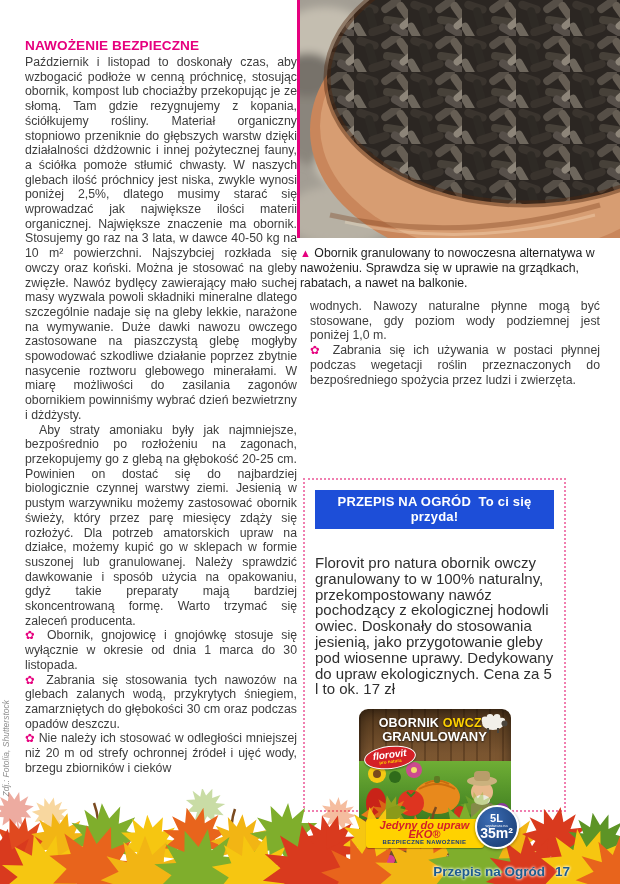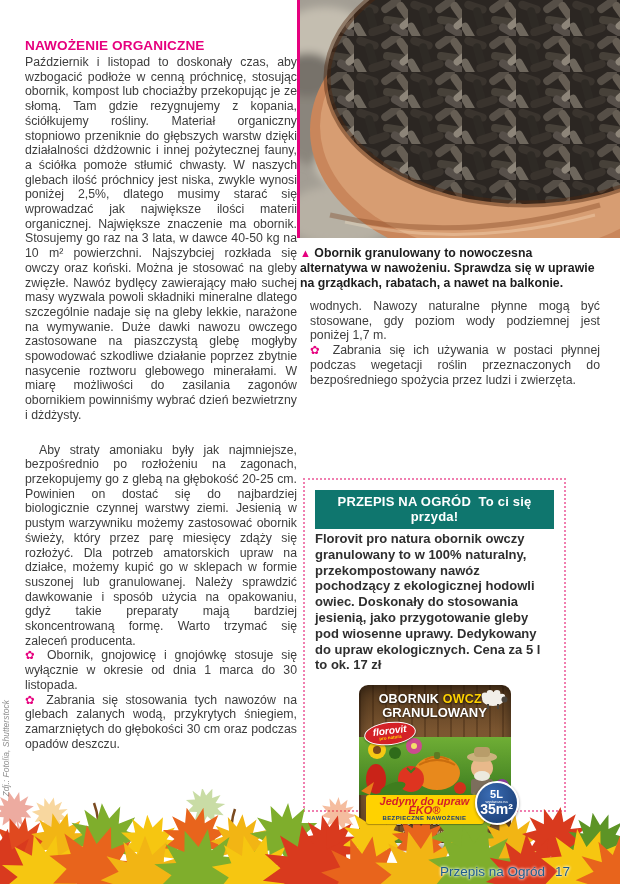--- a/index.html
+++ b/index.html
@@ -5,35 +5,35 @@
   html,body{margin:0;padding:0;background:#ffffff;}
   .page{position:relative;width:620px;height:884px;background:#fff;overflow:hidden;
         font-family:"Liberation Sans",sans-serif;}
   p{margin:0;}
   .body-text{font-size:12.3px;line-height:14.7px;color:#3d3d3d;text-align:justify;}
   .col-left{position:absolute;left:25px;top:38px;width:272px;}
   .col-right{position:absolute;left:310px;top:299px;width:290px;}
   h2.mag{font-size:13.6px;font-weight:bold;color:#e6007e;margin:0 0 2px;letter-spacing:.1px;
          font-family:"Liberation Sans",sans-serif;}
   h2.mag.second{margin:1px 0 1px;}
-  p.indent{text-indent:14px;margin-top:20px;}
+  p.indent{text-indent:14px;}
   .flower{color:#e6007e;font-size:11.5px;}
   
   .photo{position:absolute;left:297px;top:0;width:323px;height:238px;
          border-left:3px solid #e6007e;box-sizing:border-box;}
   .photo svg{display:block;}
   .caption{position:absolute;left:300px;top:246px;width:302px;
-           font-size:12.3px;line-height:15px;font-weight:bold;color:#1d1d1d;}
+           font-size:12.3px;line-height:15px;font-weight:normal;color:#1d1d1d;}
   .caption .tri{color:#e6007e;font-size:11px;}
   
   .recipe-box{position:absolute;left:303px;top:478px;width:263px;height:334px;
               border:2px dotted #f07fb0;box-sizing:border-box;padding:10px 10px 0;}
-  .recipe-header{background:#0f766e;color:#fff;font-weight:bold;font-size:13px;
+  .recipe-header{background:#1d4ed8;color:#fff;font-weight:bold;font-size:13px;
                  text-align:center;padding:4px 2px 5px;letter-spacing:.2px;}
-  .recipe-body{margin-top:2px;font-size:13px;line-height:15.8px;font-weight:bold;color:#2f2f2f;}
+  .recipe-body{margin-top:26px;font-size:15px;line-height:15.8px;font-weight:normal;color:#2f2f2f;}
   
   .product{position:relative;width:170px;height:174px;margin:10px auto 0;}
   .sack{position:absolute;left:9px;top:2px;width:152px;height:158px;border-radius:9px;overflow:hidden;
         background:
           repeating-linear-gradient(90deg, rgba(40,20,5,.28) 0 2px, rgba(255,255,255,0) 2px 13px),
           linear-gradient(180deg,#4f351b 0%,#7a5530 28%,#8a6134 60%,#6b4a28 100%);
         box-shadow:inset 0 0 14px rgba(0,0,0,.55);}
   .p-title{position:relative;text-align:center;margin-top:6px;font-weight:bold;
            text-shadow:0 1px 2px rgba(0,0,0,.7);line-height:13px;}
   .p-title .l1{font-size:12.5px;color:#fff;letter-spacing:.2px;}
@@ -59,21 +59,21 @@
   .badge .b1{font-size:11px;font-weight:bold;line-height:12px;margin-top:5px;}
   .badge .b2{font-size:3.8px;line-height:4px;}
   .badge .b3{font-size:14px;font-weight:bold;line-height:11px;}
   .bottom-flowers{position:absolute;left:0;bottom:0;}
   .sack-shadow{position:absolute;left:2px;top:158px;width:166px;height:13px;
                background:radial-gradient(ellipse at center,rgba(0,0,0,.35) 0%,rgba(0,0,0,0) 70%);}
   
   .credit{position:absolute;left:1px;top:700px;writing-mode:vertical-rl;transform:rotate(180deg);
           font-size:8.5px;font-style:italic;color:#8f8f8f;}
   .leaves{position:absolute;left:0;bottom:0;pointer-events:none;}
-  .footer{position:absolute;right:50px;bottom:5px;font-size:13.5px;font-weight:normal;color:#1d5c8e;
+  .footer{position:absolute;right:50px;bottom:5px;font-size:13.5px;font-weight:bold;color:#1d5c8e;
           z-index:5;text-shadow:0 0 3px #fff,0 0 3px #fff;}
   .footer .pg{margin-left:10px;}
 </style>
 </head>
 <body>
 
 <div class="page">
 
   <div class="photo">
     <svg width="320" height="238" viewBox="0 0 320 238">
@@ -112,29 +112,30 @@
         <ellipse cx="225" cy="78" rx="198" ry="126" fill="none" stroke="rgba(80,40,15,.45)" stroke-width="7"></ellipse>
       </g>
       <path d="M30,215 Q160,245 300,205" stroke="rgba(120,60,25,.35)" stroke-width="5" fill="none"></path>
       <path d="M45,222 Q165,250 295,215" stroke="rgba(255,235,205,.3)" stroke-width="3" fill="none"></path>
     </svg>
   </div>
 
   <div class="caption"><span class="tri">▲</span> <span>Obornik granulowany to nowoczesna alternatywa w nawożeniu. Sprawdza się w uprawie na grządkach, rabatach, a nawet na balkonie.</span></div>
 
   <div class="col-left">
-    <h2 class="mag">NAWOŻENIE ORGANICZNE</h2>
+    <h2 class="mag">NAWOŻENIE BEZPIECZNE</h2>
     <p class="body-text">Październik i listopad to doskonały czas, aby wzbogacić podłoże w cenną próchnicę, stosując obornik, kompost lub chociażby przekopując je ze słomą. Tam gdzie rezygnujemy z kopania, ściółkujemy rośliny. Materiał organiczny stopniowo przeniknie do głębszych warstw dzięki działalności dżdżownic i innej pożytecznej fauny, a ściółka pomoże stłumić chwasty. W naszych glebach ilość próchnicy jest niska, zwykle wynosi poniżej 2,5%, dlatego musimy starać się wprowadzać jak największe ilości materii organicznej. Największe znaczenie ma obornik. Stosujemy go raz na 3 lata, w dawce 40-50 kg na 10 m² powierzchni. Najszybciej rozkłada się owczy oraz koński. Można je stosować na gleby zwięzłe. Nawóz bydlęcy zawierający mało suchej masy wyzwala powoli składniki mineralne dlatego szczególnie nadaje się na gleby lekkie, narażone na wymywanie. Duże dawki nawozu owczego zastosowane na piaszczystą glebę mogłyby spowodować szkodliwe działanie poprzez zbytnie nasycenie roztworu glebowego minerałami. W miarę możliwości do zasilania zagonów obornikiem powinniśmy wybrać dzień bezwietrzny i dżdżysty.</p>
     <p class="body-text indent">Aby straty amoniaku były jak najmniejsze, bezpośrednio po rozłożeniu na zagonach, przekopujemy go z glebą na głębokość 20-25 cm. Powinien on dostać się do najbardziej biologicznie czynnej warstwy ziemi. Jesienią w pustym warzywniku możemy zastosować obornik świeży, który przez parę miesięcy zdąży się rozłożyć. Dla potrzeb amatorskich upraw na działce, możemy kupić go w sklepach w formie suszonej lub granulowanej. Należy sprawdzić dawkowanie i sposób użycia na opakowaniu, gdyż takie preparaty mają bardziej skoncentrowaną formę. Warto trzymać się zaleceń producenta.</p>
     <p class="body-text"><span class="flower">✿</span> <span>Obornik, gnojowicę i gnojówkę stosuje się wyłącznie w okresie od dnia 1 marca do 30 listopada.</span></p>
     <p class="body-text"><span class="flower">✿</span> <span>Zabrania się stosowania tych nawozów na glebach zalanych wodą, przykrytych śniegiem, zamarzniętych do głębokości 30 cm oraz podczas opadów deszczu.</span></p>
+    <p class="body-text"><span class="flower">✿</span> <span>Nie należy ich stosować w odległości mniejszej niż 20 m od strefy ochronnej źródeł i ujęć wody, brzegu zbiorników i cieków</span></p>
   </div>
 
   <div class="col-right">
-    <p class="body-text">wodnych. Nawozy naturalne płynne mogą być stosowane, gdy poziom wody podziemnej jest poniżej 1,7 m.</p>
+    <p class="body-text">wodnych. Nawozy naturalne płynne mogą być stosowane, gdy poziom wody podziemnej jest poniżej 1,0 m.</p>
     <p class="body-text"><span class="flower">✿</span> <span>Zabrania się ich używania w postaci płynnej podczas wegetacji roślin przeznaczonych do bezpośredniego spożycia przez ludzi i zwierzęta.</span></p>
   </div>
 
   <div class="recipe-box">
     <div class="recipe-header"><span>PRZEPIS NA OGRÓD</span>&nbsp; <span>To ci się przyda!</span></div>
     <p class="recipe-body">Florovit pro natura obornik owczy granulowany to w 100% naturalny, przekompostowany nawóz pochodzący z ekologicznej hodowli owiec. Doskonały do stosowania jesienią, jako przygotowanie gleby pod wiosenne uprawy. Dedykowany do upraw ekologicznych. Cena za 5 l to ok. 17 zł</p>
 
     <div class="product">
       <div class="sack">
         <div class="p-title">

